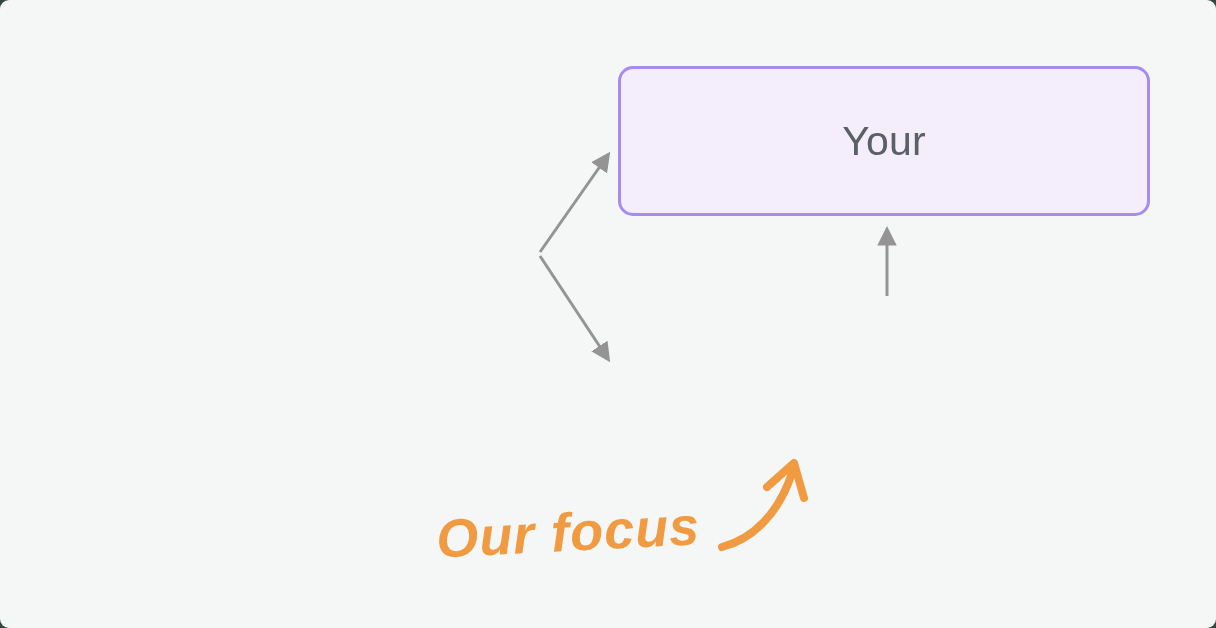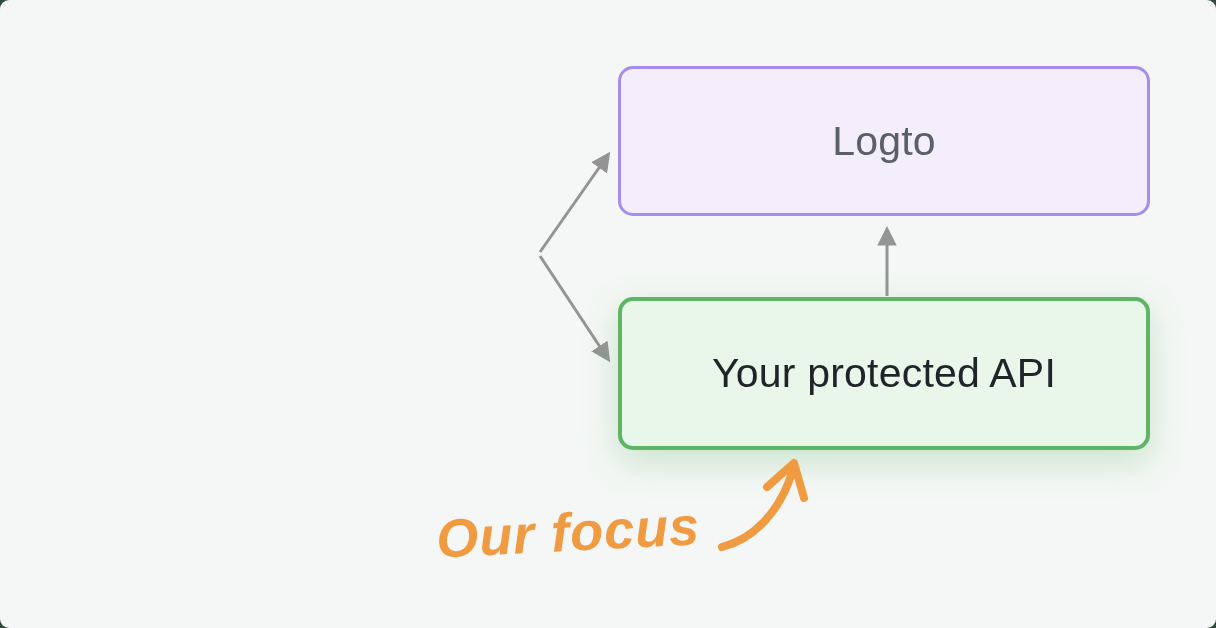--- a/index.html
+++ b/index.html
@@ -90,26 +90,23 @@
     </defs>
     <g stroke="#949494" stroke-width="3" fill="none">
       <path d="M 540 252 L 608 155" marker-end="url(#arrow-gray)"></path>
       <path d="M 540 256 L 608 359" marker-end="url(#arrow-gray)"></path>
       <path d="M 887 296 L 887 230" marker-end="url(#arrow-gray)"></path>
     </g>
   </svg>
 
 
   <div class="node node-logto">
-    <span>Logto</span>
+    <span>Your</span>
   </div>
 
-  <div class="node node-api">
-    <span>Your protected API</span>
-  </div>
 
   <svg class="overlay" viewBox="0 0 1216 628">
     <g stroke="#f09b41" stroke-width="8" fill="none" stroke-linecap="round" stroke-linejoin="round">
       <path d="M 722 547 C 753 539, 779 513, 792 473"></path>
       <path d="M 767 487 L 794 463 L 804 498"></path>
     </g>
   </svg>
 
   <div class="focus-label">Our focus</div>
 

